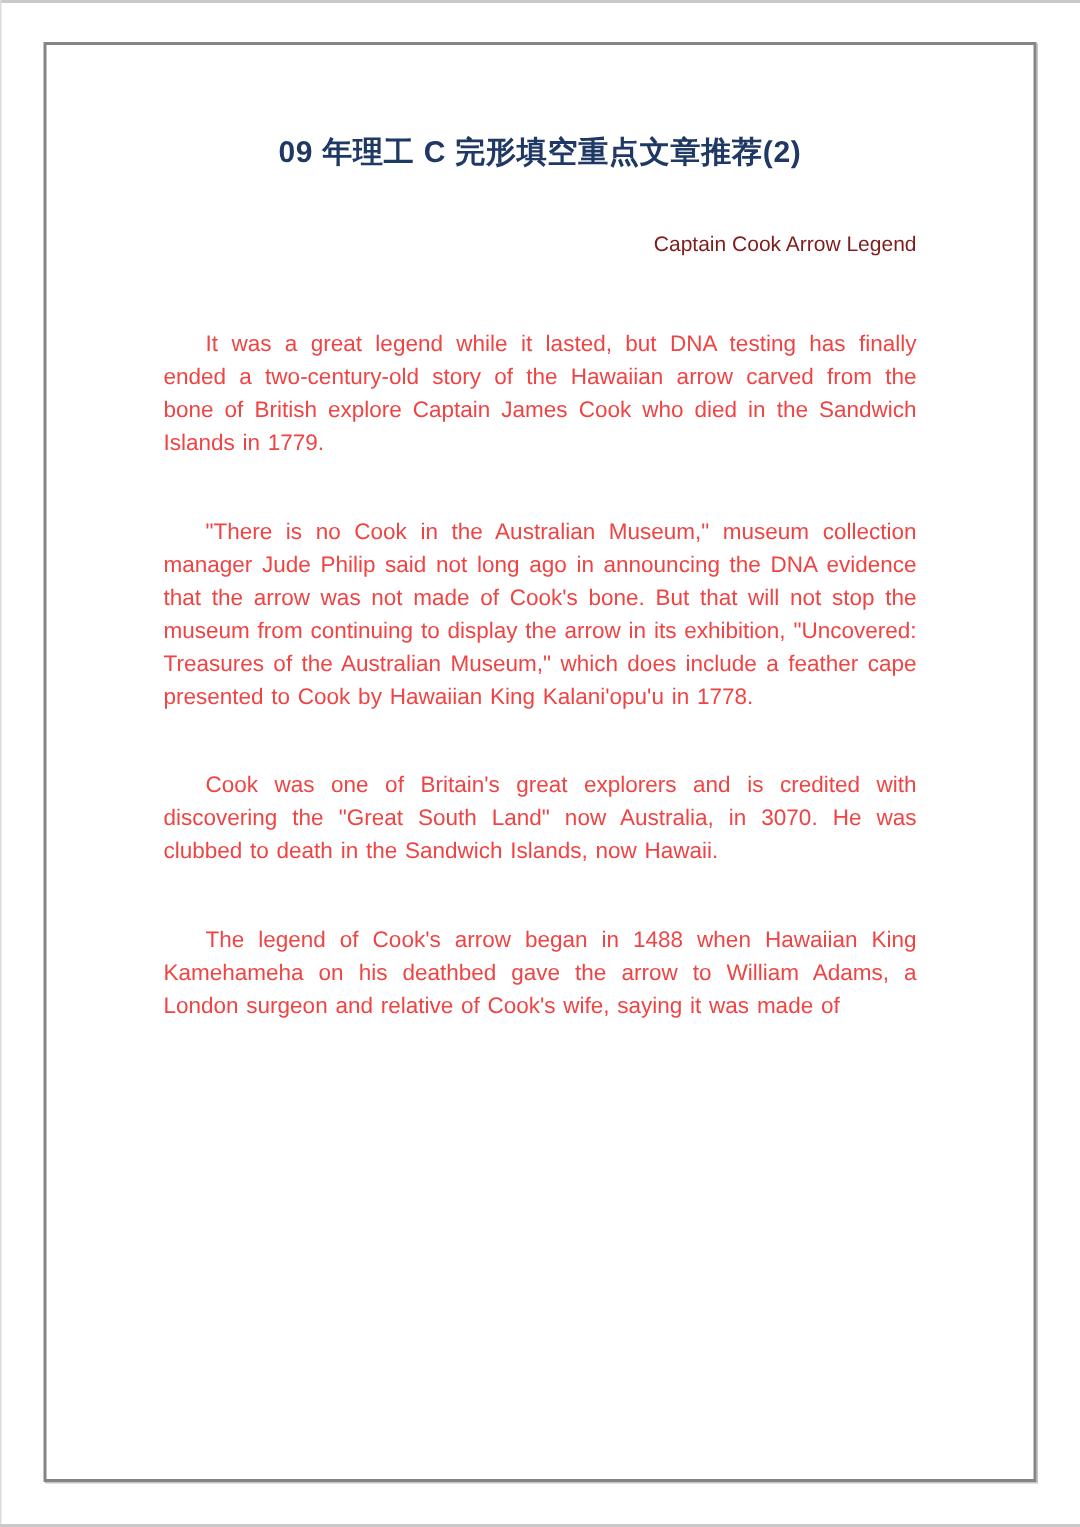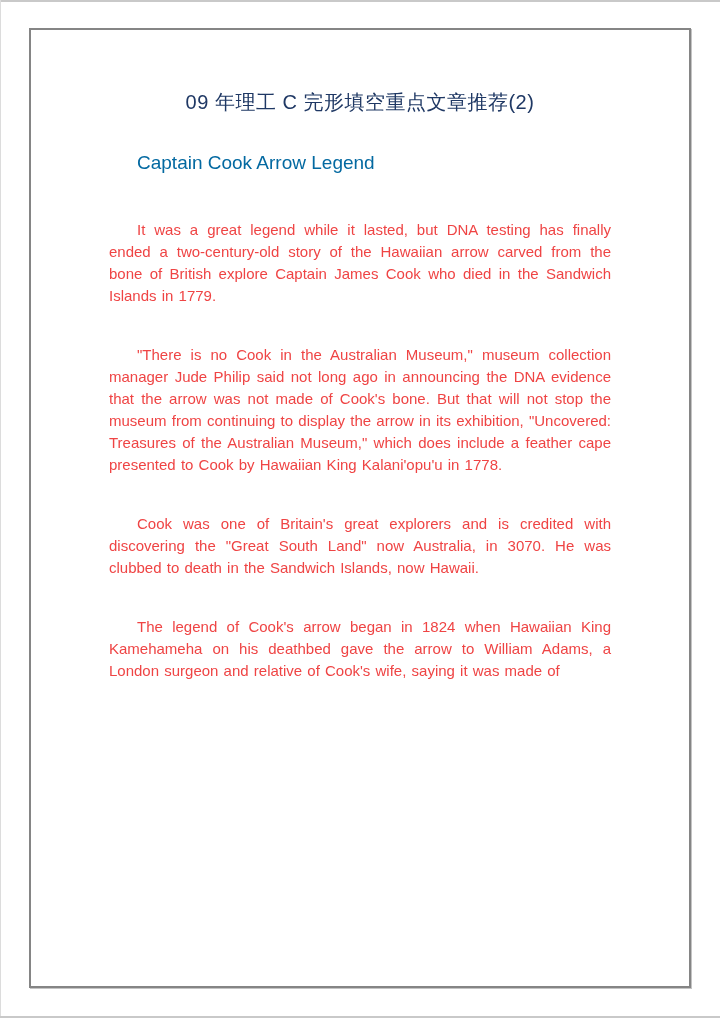--- a/index.html
+++ b/index.html
@@ -32,32 +32,33 @@
     box-shadow: 1px 1px 0 #c4c4c4;
     padding: 58px 78px 0 78px;
     overflow: hidden;
   }
 
   .doc-title {
     margin: 0;
     text-align: center;
     color: #1F3864;
     font-size: 20px;
-    font-weight: 400;
+    font-weight: 700;
     line-height: 28px;
     letter-spacing: 0.5px;
   }
 
   .article-heading {
     margin: 28px 0 0 0;
-    font-size: 19px;
-    color: #0369a1;
+    font-size: 14px;
+    color: #7f1d1d;
     line-height: 37.5px;
     text-indent: 28px;
     font-weight: 400;
+    text-align: right;
   }
 
   .para {
     margin: 37px 0 0 0;
     font-size: 15px;
     color: #ef4444;
     line-height: 22px;
     text-indent: 28px;
     text-align: justify;
     text-justify: inter-word;
@@ -75,14 +76,14 @@
   <h1 class="doc-title">09 年理工 C 完形填空重点文章推荐(2)</h1>
 
   <p class="article-heading">Captain Cook Arrow Legend</p>
 
   <p class="para">It was a great legend while it lasted, but DNA testing has finally ended a two-century-old story of the Hawaiian arrow carved from the bone of British explore Captain James Cook who died in the Sandwich Islands in 1779.</p>
 
   <p class="para">"There is no Cook in the Australian Museum," museum collection manager Jude Philip said not long ago in announcing the DNA evidence that the arrow was not made of Cook's bone. But that will not stop the museum from continuing to display the arrow in its exhibition, "Uncovered: Treasures of the Australian Museum," which does include a feather cape presented to Cook by Hawaiian King Kalani'opu'u in 1778.</p>
 
   <p class="para">Cook was one of Britain's great explorers and is credited with discovering the "Great South Land" now Australia, in 3070. He was clubbed to death in the Sandwich Islands, now Hawaii.</p>
 
-  <p class="para">The legend of Cook's arrow began in 1824 when Hawaiian King Kamehameha on his deathbed gave the arrow to William Adams, a London surgeon and relative of Cook's wife, saying it was made of</p>
+  <p class="para">The legend of Cook's arrow began in 1488 when Hawaiian King Kamehameha on his deathbed gave the arrow to William Adams, a London surgeon and relative of Cook's wife, saying it was made of</p>
 </div>
 
 </body></html>

